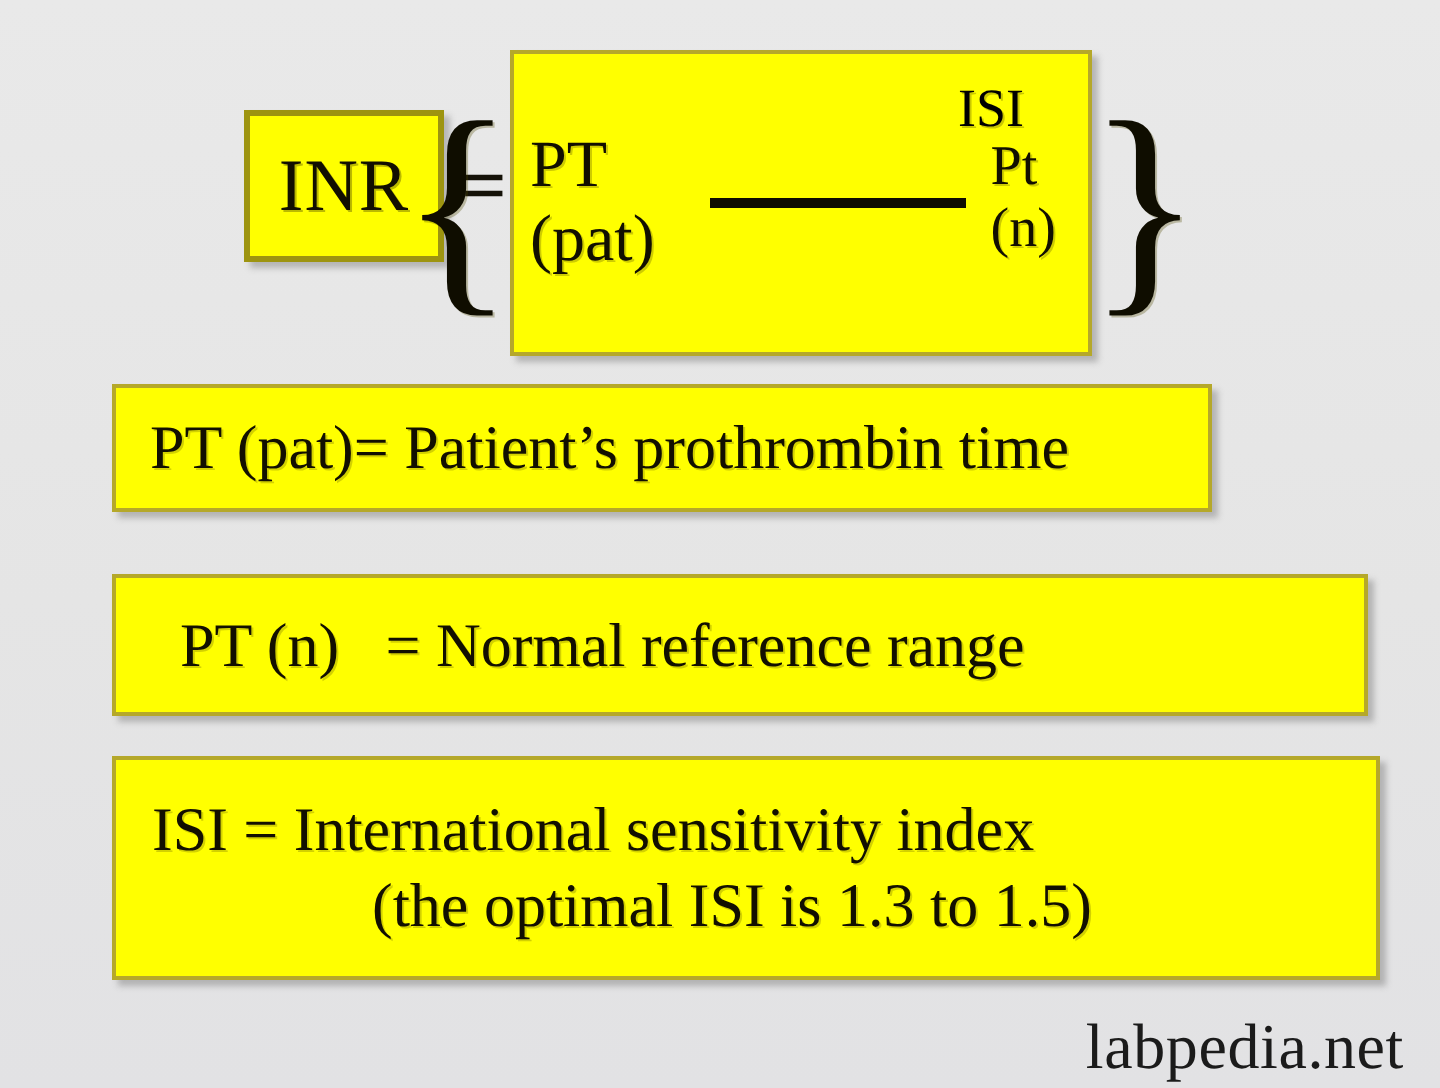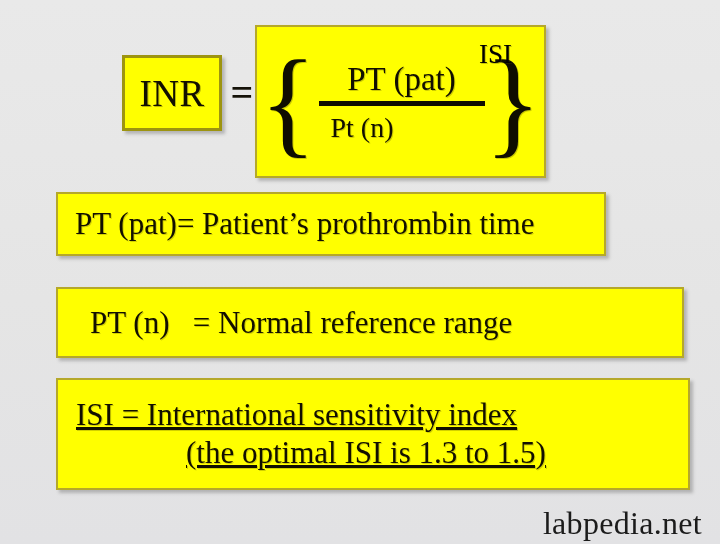--- a/index.html
+++ b/index.html
@@ -83,21 +83,20 @@
     color: #0f0d00;
     position: relative;
     font-weight: 400;
     text-shadow: 1px 1px 0 rgba(80,72,0,0.3);
   }
   #brace-left { margin-right: 2px; top: 2px; }
   #brace-right { margin-left: 0px; top: 2px; }
 
   #fraction {
     display: flex;
-    flex-direction: column;
     align-items: center;
     position: relative;
     top: 1px;
   }
   #numerator {
     font-size: 33px;
     line-height: 1.12;
     padding: 0 6px 2px 6px;
     text-shadow: 1px 1px 0 rgba(80,72,0,0.28);
   }
@@ -147,21 +146,20 @@
   }
   #def-box-3 {
     left: 56px;
     top: 378px;
     width: 634px;
     height: 112px;
     display: flex;
     flex-direction: column;
     justify-content: center;
     padding-left: 18px;
-    text-decoration: underline;
   }
   .def-text {
     font-size: 31px;
     line-height: 1.22;
     white-space: pre;
     text-shadow: 1px 1px 0 rgba(80,72,0,0.25);
   }
   #def-line-2 {
     padding-left: 110px;
   }

